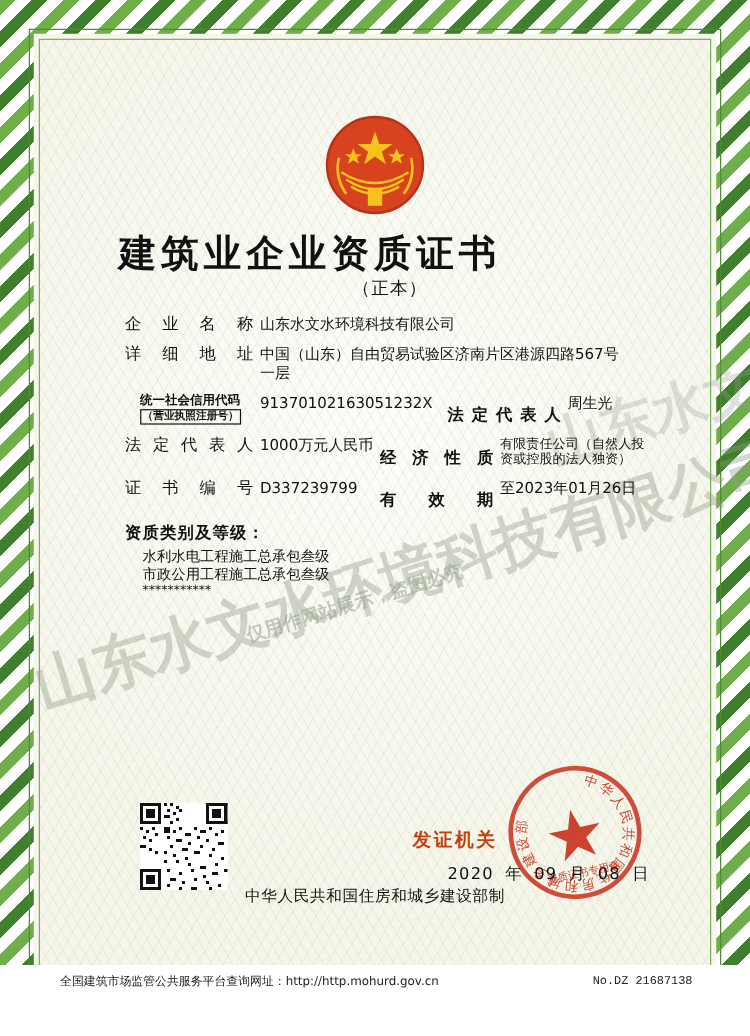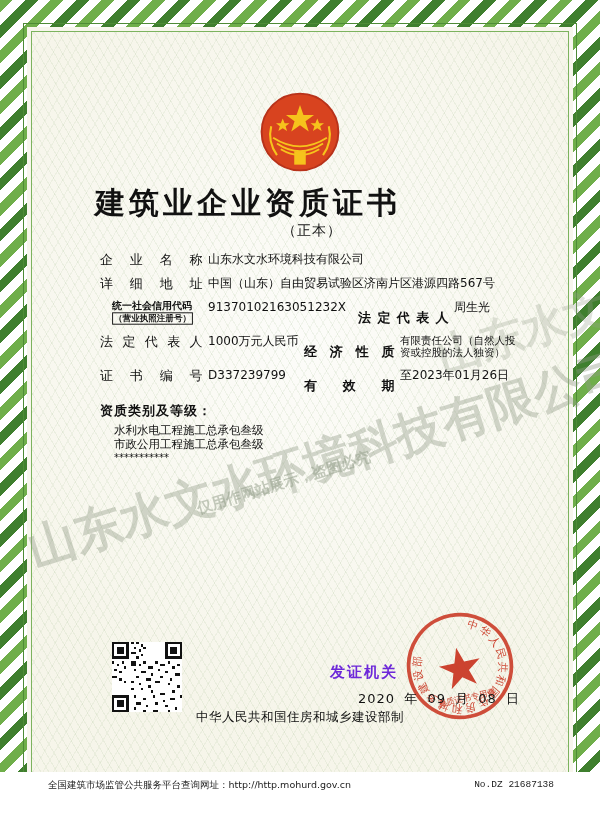--- a/index.html
+++ b/index.html
@@ -233,21 +233,21 @@
   }
 
   
   .issuer {
     position: absolute;
     left: 330px; top: 663px;
     font-family: "DejaVu Sans", sans-serif;
     font-size: 15px;
     font-weight: bold;
     letter-spacing: 2px;
-    color: #6d28d9;
+    color: #c2410c;
   }
   .datewrap {
     position: absolute;
     left: 356px; top: 690px;
     font-family: "DejaVu Sans", sans-serif;
     font-size: 13px;
     color: #111;
     letter-spacing: 1px;
   }
   .datewrap span { margin: 0 2px; }
@@ -329,20 +329,21 @@
 
     <div class="row">
       <div class="lab lab-w">企业名称</div>
       <div class="val">山东水文水环境科技有限公司</div>
     </div>
 
     <div class="row">
       <div class="lab lab-w">详细地址</div>
       <div class="val">
         <div>中国（山东）自由贸易试验区济南片区港源四路567号</div>
+        <div>一层</div>
       </div>
     </div>
 
     <div class="row">
       <div class="credit-label">
         <div>统一社会信用代码</div>
         <div class="l2">（营业执照注册号）</div>
       </div>
       <div class="val" style="flex:0 0 150px">91370102163051232X</div>
       <div class="half">

